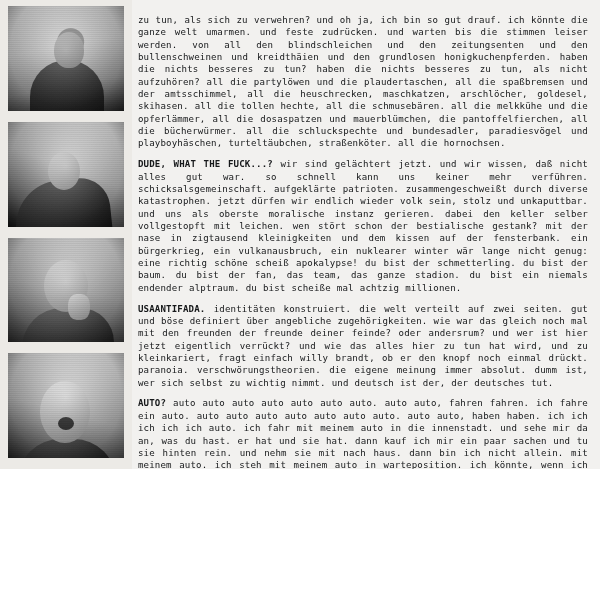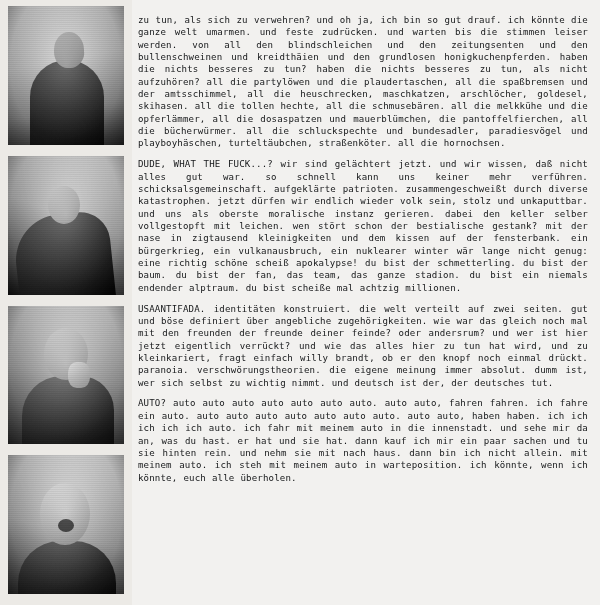--- a/index.html
+++ b/index.html
@@ -9,21 +9,21 @@
   }
   body {
     width: 600px;
     height: 605px;
     font-family: "DejaVu Sans Mono", monospace;
     overflow: hidden;
   }
   .page {
     position: relative;
     width: 600px;
-    height: 605px;
+    height: 469px;
     background: #f2f1ef;
     display: flex;
     flex-direction: row;
   }
   
   .photo-col {
     width: 132px;
     flex: 0 0 132px;
     background: #eceae6;
     display: flex;
@@ -155,21 +155,21 @@
     font-size: 9.1px;
     line-height: 12.35px;
     color: #16181a;
     text-align: justify;
     margin: 0 0 8.5px 0;
     letter-spacing: 0.15px;
     word-spacing: 0.4px;
   }
   .para:last-child { margin-bottom: 8px; }
   .head-run {
-    font-weight: normal;
+    font-weight: bold;
   }
 </style>
 </head>
 <body>
 
 <div class="page">
 
   <div class="photo-col">
     <div class="photo ph1">
       <div class="body"></div>

